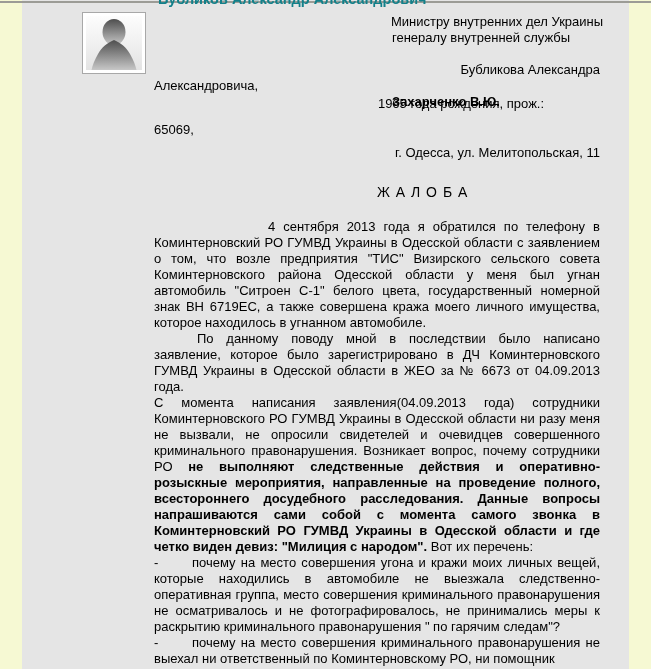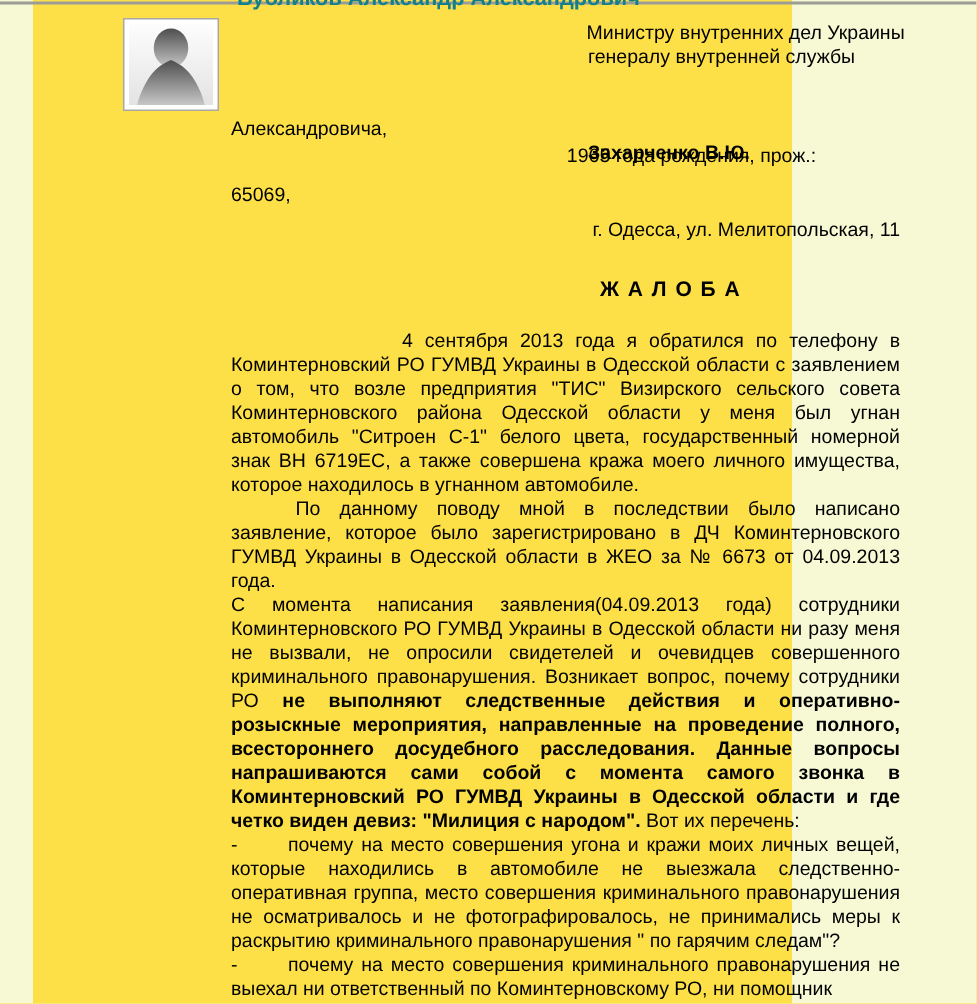--- a/index.html
+++ b/index.html
@@ -3,22 +3,22 @@
 <meta charset="utf-8">
 <style>
   html, body { margin:0; padding:0; }
   body {
     width:651px; height:669px; overflow:hidden; position:relative;
     background:#F6F9D3;
     font-family:"Liberation Sans", sans-serif;
     color:#000;
   }
   .content {
-    position:absolute; left:22px; top:0; width:506px; height:669px;
-    background:#fde047;
+    position:absolute; left:22px; top:0; width:607px; height:669px;
+    background:#e5e5e5;
   }
   .top-line {
     position:absolute; left:0; top:1px; width:651px; height:2px;
     background:#9C9C96; z-index:3;
   }
   .site-title {
     position:absolute; left:136px; top:-9px; z-index:4;
     font-size:14.5px; font-weight:bold; color:#12808A;
     white-space:nowrap; text-decoration:none; cursor:pointer;
   }
@@ -33,21 +33,21 @@
   .r2 { left:370px; top:30px; }
   .r3 { left:370px; top:46px; font-weight:bold;margin-top:48px; }
   .ar { right:29px; text-align:right; }
   .a1 { top:62px; }
   .a2 { left:132px; top:78px; }
   .a3 { top:96px;text-align:center; }
   .a4 { left:132px; top:122px; }
   .a5 { top:129px;margin-top:16px; }
   .doc-title {
     position:absolute; left:355px; top:184px;
-    font-size:14px; font-weight:bold; letter-spacing:1px; white-space:nowrap;margin-left:23px;
+    font-size:14px; font-weight:normal; letter-spacing:1px; white-space:nowrap;
   }
   .doc-body {
     position:absolute; left:132px; top:219px; width:446px;
     font-size:13px; line-height:16px; text-align:justify;
   }
   .doc-body p { margin:0; padding:0; }
   .p1 { text-indent:114px; }
   .p2 { text-indent:43px; }
   .dash { display:inline-block; width:38px; }
 </style>
@@ -75,20 +75,21 @@
       <rect width="56" height="54" fill="url(#pbg)"></rect>
       <ellipse cx="28" cy="16" rx="11.5" ry="13" fill="url(#pfig)"></ellipse>
       <path d="M28 24 C 21 27 16 31 12 38 C 8.5 44 6.5 49.5 5.5 54 L 50.5 54 C 49.5 49.5 47.5 44 44 38 C 40 31 35 27 28 24 Z" fill="url(#pfig)"></path>
     </svg>
   </div>
 
   <div class="hline r1">Министру внутренних дел Украины</div>
   <div class="hline r2">генералу внутренней службы</div>
   <div class="hline r3">Захарченко В.Ю.</div>
 
+  <div class="hline ar a1" style="left:300px; width:278px;">Бубликова Александра</div>
   <div class="hline a2">Александровича,</div>
   <div class="hline ar a3" style="left:300px; width:278px;">1965 года рождения, прож.:</div>
   <div class="hline a4">65069,</div>
   <div class="hline ar a5" style="left:300px; width:278px;">г. Одесса, ул. Мелитопольская, 11</div>
 
   <div class="doc-title">Ж А Л О Б А</div>
 
   <div class="doc-body">
     <p class="p1">4 сентября 2013 года я обратился по телефону в Коминтерновский РО ГУМВД Украины в Одесской области с заявлением о том, что возле предприятия "ТИС" Визирского сельского совета Коминтерновского района Одесской области у меня был угнан автомобиль "Ситроен С-1" белого цвета, государственный номерной знак ВН 6719ЕС, а также совершена кража моего личного имущества, которое находилось в угнанном автомобиле.</p>
     <p class="p2">По данному поводу мной в последствии было написано заявление, которое было зарегистрировано в ДЧ Коминтерновского ГУМВД Украины в Одесской области в ЖЕО за № 6673 от 04.09.2013 года.</p>

